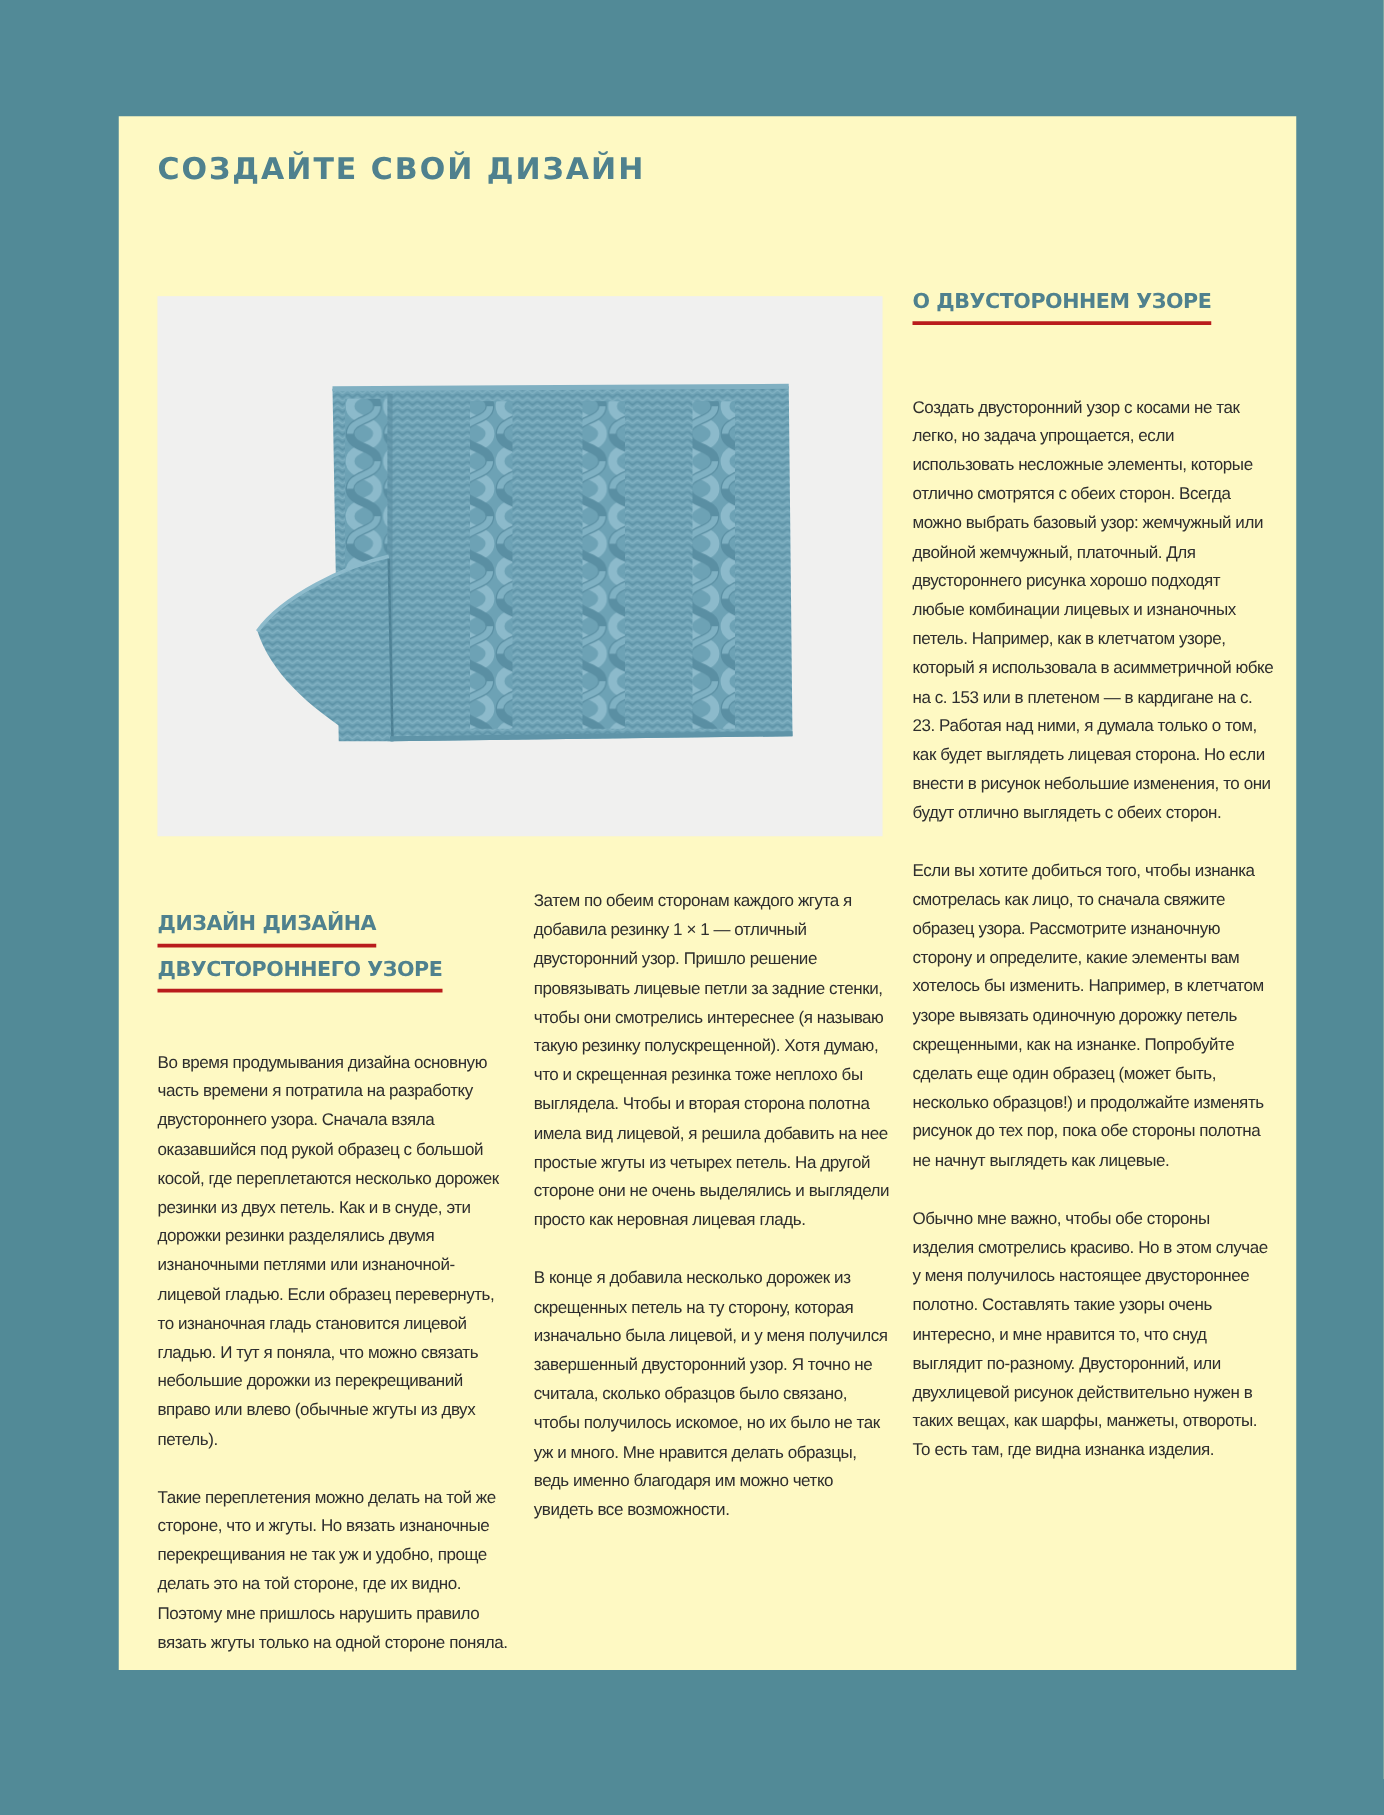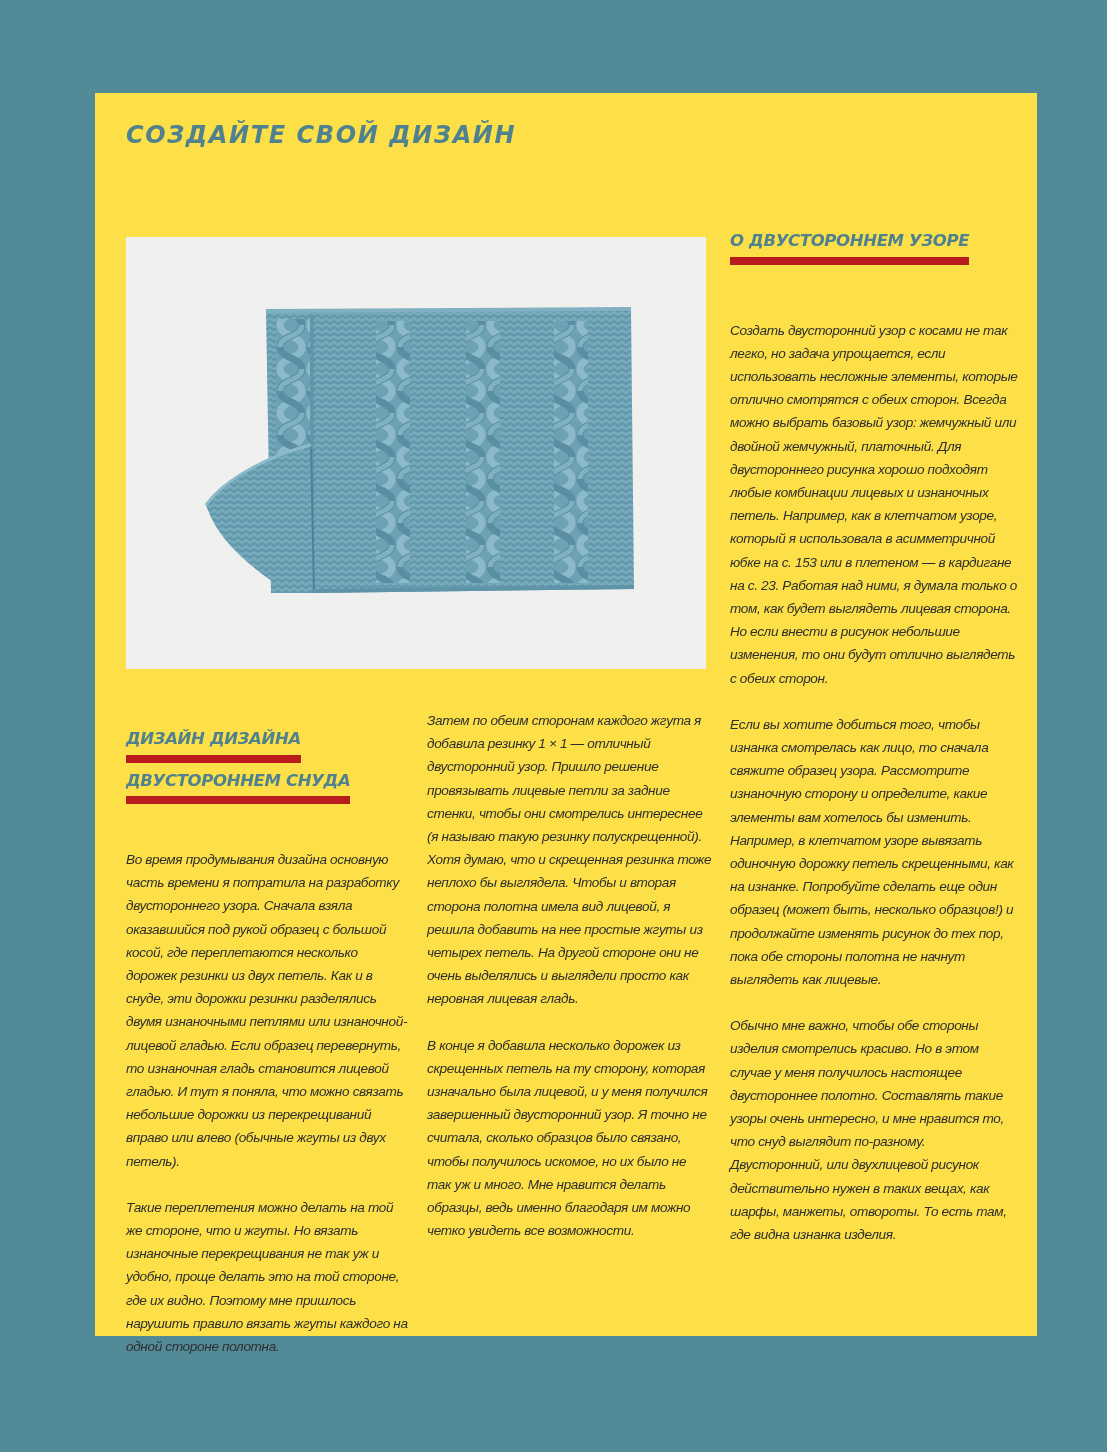--- a/index.html
+++ b/index.html
@@ -7,22 +7,21 @@
     width: 1107px; height: 1452px;
     background: #528a97;
     position: relative;
     overflow: hidden;
     font-family: "Liberation Sans", sans-serif;
   }
   .page {
     position: absolute;
     left: 95px; top: 93px;
     width: 942px; height: 1243px;
-    background: #fde047;
-    font-style: italic;
+    background: #fef9c3;
   }
   .page-title {
     position: absolute;
     left: 31px; top: 28px;
     margin: 0;
     font-family: "DejaVu Sans", sans-serif;
     font-weight: bold;
     font-size: 24px;
     letter-spacing: 1.6px;
     color: #4f818e;
@@ -40,21 +39,21 @@
     margin: 0;
     font-family: "DejaVu Sans", sans-serif;
     font-weight: bold;
     font-size: 16.5px;
     color: #4f818e;
     line-height: 1;
   }
   .section-heading .line {
     display: inline-block;
     padding-bottom: 7px;
-    border-bottom: 8px solid #b91c1c;
+    border-bottom: 3px solid #b91c1c;
     margin-bottom: 10px;
   }
 
   .col {
     position: absolute;
     font-family: "Liberation Sans", sans-serif;
     font-size: 13.6px;
     line-height: 23.2px;
     color: #2e2e2e;
     letter-spacing: -0.35px;
@@ -117,24 +116,24 @@
       <span class="line">О ДВУСТОРОННЕМ УЗОРЕ</span>
     </h2>
     <p>Создать двусторонний узор с косами не так легко, но задача упрощается, если использовать несложные элементы, которые отлично смотрятся с обеих сторон. Всегда можно выбрать базовый узор: жемчужный или двойной жемчужный, платочный. Для двустороннего рисунка хорошо подходят любые комбинации лицевых и изнаночных петель. Например, как в клетчатом узоре, который я использовала в асимметричной юбке на с. 153 или в плетеном — в кардигане на с. 23. Работая над ними, я думала только о том, как будет выглядеть лицевая сторона. Но если внести в рисунок небольшие изменения, то они будут отлично выглядеть с обеих сторон.</p>
     <p>Если вы хотите добиться того, чтобы изнанка смотрелась как лицо, то сначала свяжите образец узора. Рассмотрите изнаночную сторону и определите, какие элементы вам хотелось бы изменить. Например, в клетчатом узоре вывязать одиночную дорожку петель скрещенными, как на изнанке. Попробуйте сделать еще один образец (может быть, несколько образцов!) и продолжайте изменять рисунок до тех пор, пока обе стороны полотна не начнут выглядеть как лицевые.</p>
     <p>Обычно мне важно, чтобы обе стороны изделия смотрелись красиво. Но в этом случае у меня получилось настоящее двустороннее полотно. Составлять такие узоры очень интересно, и мне нравится то, что снуд выглядит по-разному. Двусторонний, или двухлицевой рисунок действительно нужен в таких вещах, как шарфы, манжеты, отвороты. То есть там, где видна изнанка изделия.</p>
   </div>
 
   <div class="col col-left">
     <h2 class="section-heading">
       <span class="line">ДИЗАЙН ДИЗАЙНА</span><br>
-      <span class="line">ДВУСТОРОННЕМ СНУДА</span>
+      <span class="line">ДВУСТОРОННЕГО УЗОРЕ</span>
     </h2>
     <p>Во время продумывания дизайна основную часть времени я потратила на разработку двустороннего узора. Сначала взяла оказавшийся под рукой образец с большой косой, где переплетаются несколько дорожек резинки из двух петель. Как и в снуде, эти дорожки резинки разделялись двумя изнаночными петлями или изнаночной-лицевой гладью. Если образец перевернуть, то изнаночная гладь становится лицевой гладью. И тут я поняла, что можно связать небольшие дорожки из перекрещиваний вправо или влево (обычные жгуты из двух петель).</p>
-    <p>Такие переплетения можно делать на той же стороне, что и жгуты. Но вязать изнаночные перекрещивания не так уж и удобно, проще делать это на той стороне, где их видно. Поэтому мне пришлось нарушить правило вязать жгуты каждого на одной стороне полотна.</p>
+    <p>Такие переплетения можно делать на той же стороне, что и жгуты. Но вязать изнаночные перекрещивания не так уж и удобно, проще делать это на той стороне, где их видно. Поэтому мне пришлось нарушить правило вязать жгуты только на одной стороне поняла.</p>
   </div>
 
   <div class="col col-mid">
     <p>Затем по обеим сторонам каждого жгута я добавила резинку 1 × 1 — отличный двусторонний узор. Пришло решение провязывать лицевые петли за задние стенки, чтобы они смотрелись интереснее (я называю такую резинку полускрещенной). Хотя думаю, что и скрещенная резинка тоже неплохо бы выглядела. Чтобы и вторая сторона полотна имела вид лицевой, я решила добавить на нее простые жгуты из четырех петель. На другой стороне они не очень выделялись и выглядели просто как неровная лицевая гладь.</p>
     <p>В конце я добавила несколько дорожек из скрещенных петель на ту сторону, которая изначально была лицевой, и у меня получился завершенный двусторонний узор. Я точно не считала, сколько образцов было связано, чтобы получилось искомое, но их было не так уж и много. Мне нравится делать образцы, ведь именно благодаря им можно четко увидеть все возможности.</p>
   </div>
 
 </div>
 
 </body></html>

